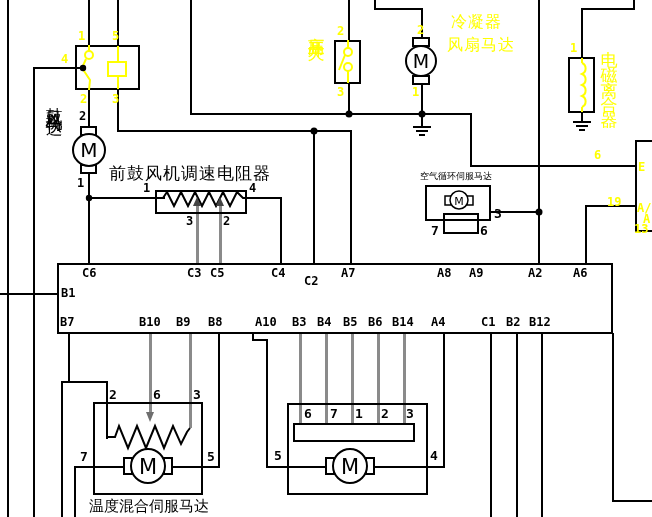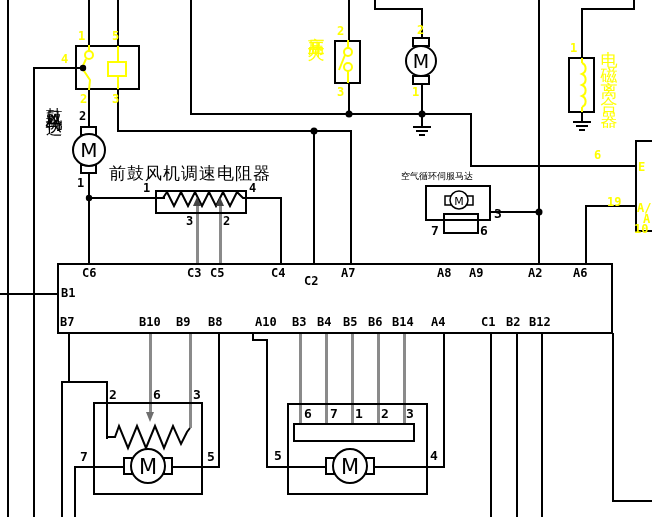--- a/index.html
+++ b/index.html
@@ -167,25 +167,30 @@
     <text x="350" y="474" font-size="21" text-anchor="middle" fill="#000">M</text>
 
     <circle cx="89" cy="198" r="3.2" fill="#000"></circle>
     <circle cx="314" cy="131" r="3.5" fill="#000"></circle>
     <circle cx="349" cy="114" r="3.5" fill="#000"></circle>
     <circle cx="422" cy="114" r="3.5" fill="#000"></circle>
     <circle cx="539" cy="212" r="3.5" fill="#000"></circle>
   </svg>
 
   <div class="lbl ytxt vtxt" style="left:306px;top:24px;font-size:17px;letter-spacing:2px">高压开关</div>
+  <div class="lbl ytxt" style="left:447px;top:13px;font-size:16px;letter-spacing:1px">
+    <div style="margin-left:4px">冷凝器</div>
+    <div style="margin-top:5px">风扇马达</div>
+  </div>
   <div class="lbl ytxt vtxt" style="left:599px;top:38px;font-size:17px;letter-spacing:15px">电磁离合器</div>
 
   <div class="lbl vtxt" style="left:44px;top:94px;font-size:17px;letter-spacing:3px">鼓风机马达</div>
   <div class="lbl" style="left:109px;top:164px;font-size:17px;letter-spacing:1px">前鼓风机调速电阻器</div>
-  <div class="lbl" style="left:401px;top:171px;font-size:9px">空气循环伺服马达</div>
+  <div class="lbl" style="left:420px;top:171px;font-size:9px">空气循环伺服马达</div>
+  <div class="lbl" style="left:89px;top:497px;font-size:15px">温度混合伺服马达</div>
 
   <span class="pin ypin" style="left:78px;top:30px">1</span>
   <span class="pin ypin" style="left:112px;top:30px">5</span>
   <span class="pin ypin" style="left:61px;top:53px">4</span>
   <span class="pin ypin" style="left:80px;top:93px">2</span>
   <span class="pin ypin" style="left:112px;top:93px">3</span>
   <span class="pin" style="left:79px;top:110px">2</span>
   <span class="pin" style="left:77px;top:177px">1</span>
   <span class="pin" style="left:143px;top:182px">1</span>
   <span class="pin" style="left:249px;top:182px">4</span>
@@ -194,21 +199,21 @@
   <span class="pin ypin" style="left:337px;top:25px">2</span>
   <span class="pin ypin" style="left:337px;top:86px">3</span>
   <span class="pin ypin" style="left:417px;top:24px">2</span>
   <span class="pin ypin" style="left:412px;top:86px">1</span>
   <span class="pin ypin" style="left:570px;top:42px">1</span>
   <span class="pin ypin" style="left:594px;top:149px">6</span>
   <span class="pin ypin" style="left:638px;top:161px">E</span>
   <span class="pin ypin" style="left:607px;top:196px">19</span>
   <span class="pin ypin" style="left:637px;top:202px">A/C</span>
   <span class="pin ypin" style="left:643px;top:213px">A</span>
-  <span class="pin ypin" style="left:634px;top:223px">10</span>
+  <span class="pin ypin" style="left:634px;top:223px">13</span>
   <span class="pin" style="left:494px;top:207px;font-size:13px">3</span>
   <span class="pin" style="left:431px;top:224px;font-size:13px">7</span>
   <span class="pin" style="left:480px;top:224px;font-size:13px">6</span>
 
   <span class="pin" style="left:82px;top:267px">C6</span>
   <span class="pin" style="left:187px;top:267px">C3</span>
   <span class="pin" style="left:210px;top:267px">C5</span>
   <span class="pin" style="left:271px;top:267px">C4</span>
   <span class="pin" style="left:304px;top:275px">C2</span>
   <span class="pin" style="left:341px;top:267px">A7</span>

